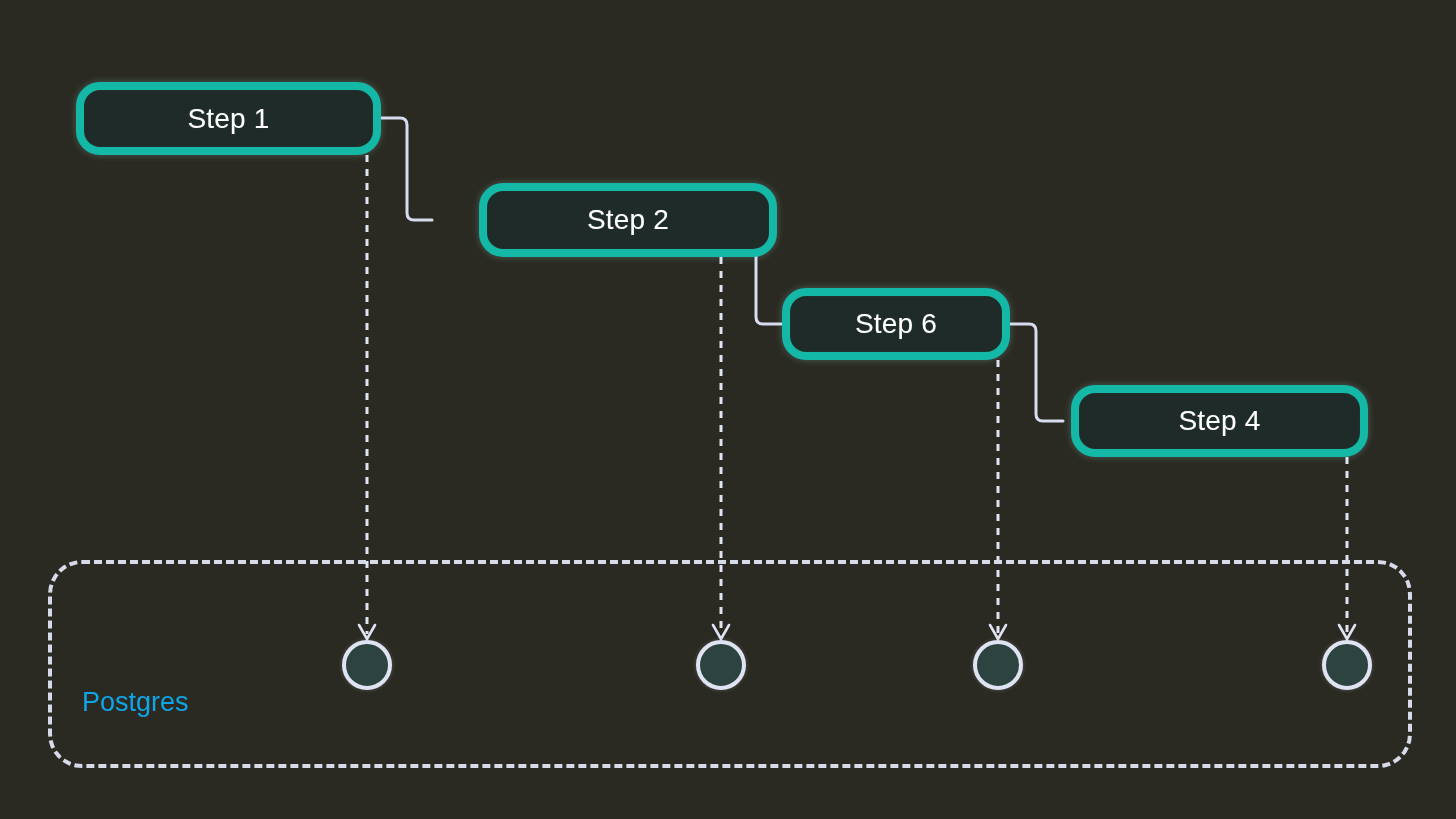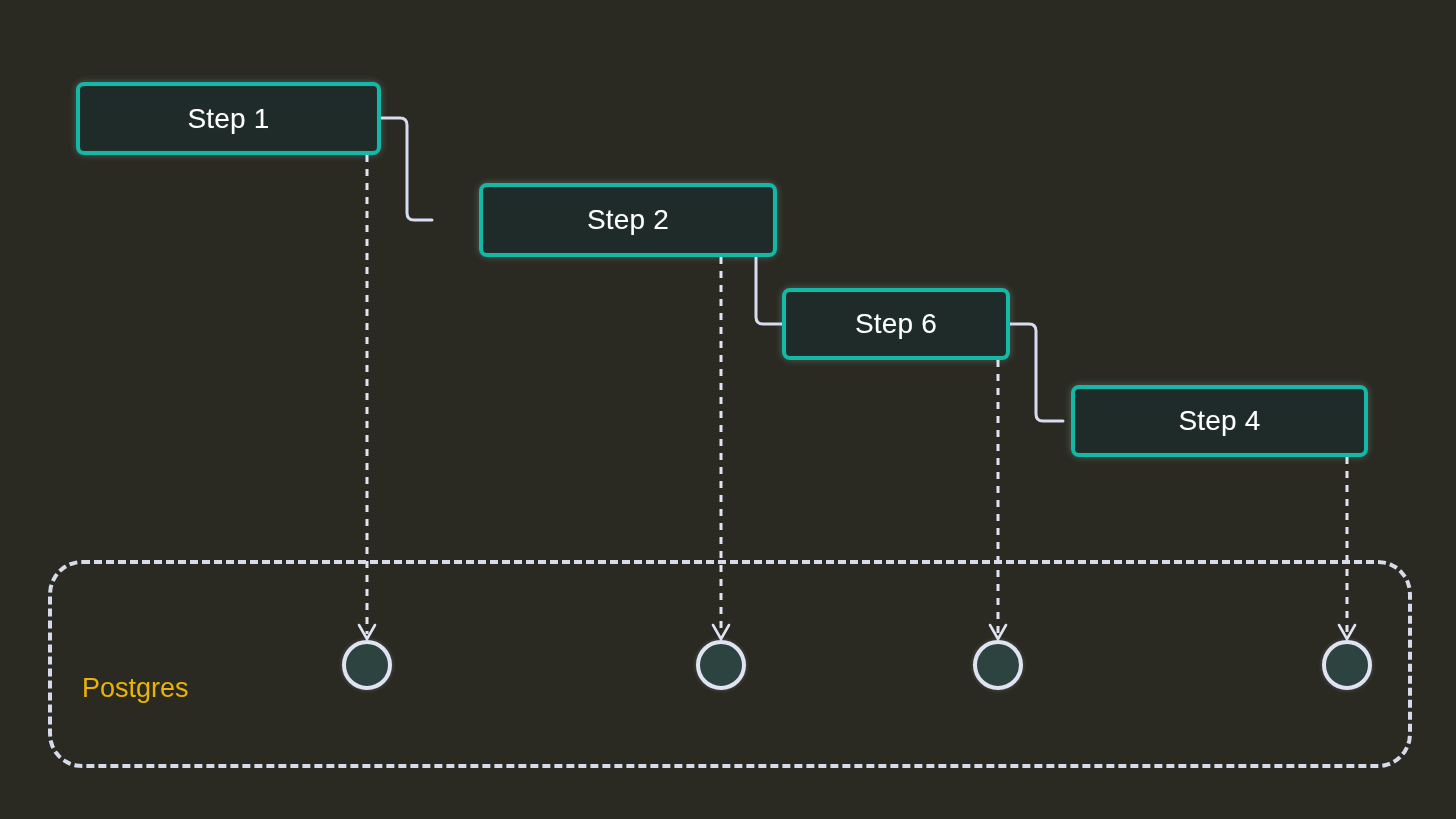--- a/index.html
+++ b/index.html
@@ -23,22 +23,22 @@
     left: 0;
     top: 0;
     width: 1456px;
     height: 819px;
     pointer-events: none;
   }
   .step-box {
     position: absolute;
     box-sizing: border-box;
     background: #1e2b28;
-    border: 4px solid #14b8a6;
-    border-radius: 8px;
+    border: 8px solid #14b8a6;
+    border-radius: 24px;
     box-shadow: 0 0 6px 1px rgba(169, 230, 221, 0.22),
                 inset 0 0 2px rgba(169, 230, 221, 0.12);
     display: flex;
     align-items: center;
     justify-content: center;
     z-index: 4;
     text-align: right;
   }
   .step-label {
     color: #ffffff;
@@ -57,22 +57,22 @@
     width: 1364px;
     height: 208px;
     border: 4px dashed #d6dae9;
     border-radius: 34px;
     background: transparent;
     z-index: 1;
   }
   #pg-label {
     position: absolute;
     left: 82px;
-    top: 675px;
-    color: #eab308;
+    top: 689px;
+    color: #0ea5e9;
     font-size: 27px;
     line-height: 1;
     white-space: nowrap;
     z-index: 3;
   }
   .db-node {
     position: absolute;
     box-sizing: border-box;
     width: 50px;
     height: 50px;

